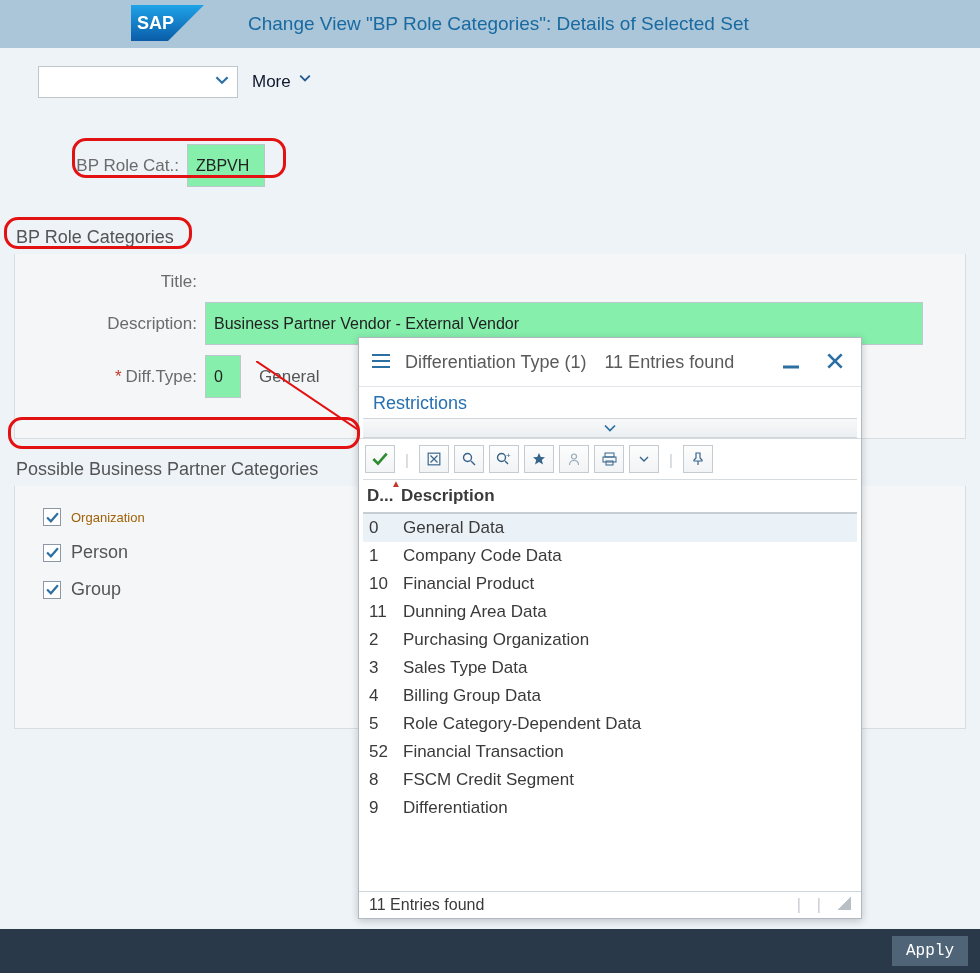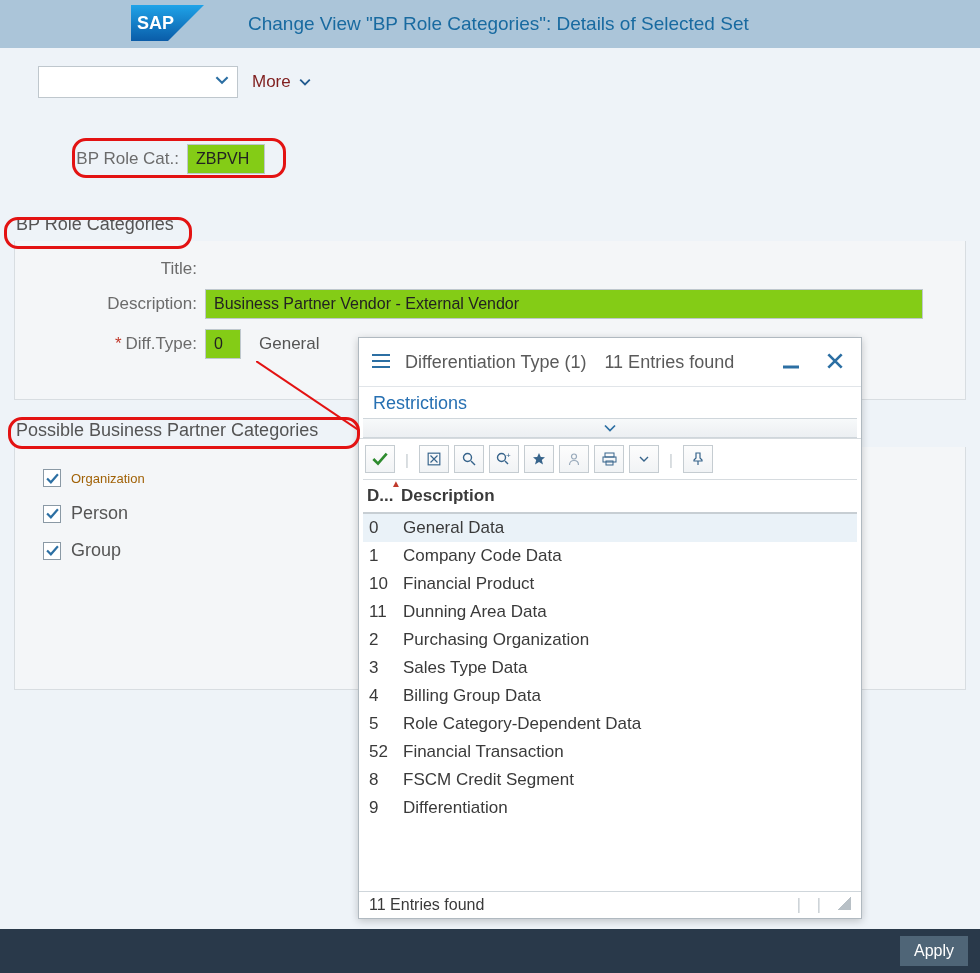--- a/index.html
+++ b/index.html
@@ -6,34 +6,34 @@
   html,body { margin:0; padding:0; font-family: Arial, Helvetica, sans-serif; font-size:15px; color:#3a3a3a; }
   body { width:980px; height:973px; background:#eef3f8; position:relative; overflow:hidden; }
 
   .titlebar { width:100%; height:48px; background:#abc5d9; display:flex; align-items:center; }
   .logo-wrap { width:73px; margin-left:100px;padding-left:31px; }
   .page-title { flex:1; text-align:left; padding-left:75px; font-size:19px; color:#186aa0; }
 
   .toolbar-row { padding:18px 0 0 38px; display:flex; align-items:center; gap:14px; }
   .blank-select { width:200px; height:32px; background:#fff; border:1px solid #bfc7cd; position:relative; cursor:pointer; }
   .blank-select .chev { position:absolute; right:8px; top:6px; color:#2c6fa3; font-size:16px; }
-  .more-link { color:#7f1d1d; font-size:17px; cursor:pointer; display:flex; align-items:center; gap:8px; }
+  .more-link { color:#0f172a; font-size:17px; cursor:pointer; display:flex; gap:8px; }
 
   .hl { border:3px solid #e31212; border-radius:14px; position:absolute; pointer-events:none; }
   .hl1 { left:72px;  top:138px; width:214px; height:40px; }
   .hl2 { left:4px;   top:217px; width:188px; height:32px; }
   .hl3 { left:8px;   top:417px; width:352px; height:32px; }
   .hl4 { right:4px;  bottom:3px; width:70px;  height:36px; border-radius:8px; }
   .redline { position:absolute; left:256px; top:361px; width:104px; height:70px; pointer-events:none; }
 
   .content { padding:46px 14px 0 14px; }
 
   .field-row { display:flex; align-items:center; margin-bottom:10px; }
   .lbl { color:#6b6b6b; font-size:17px; text-align:right; padding-right:8px; }
-  .inp { background:#84cc16; border:1px solid #bec7cd; height:30px; padding:3px 8px; font-size:16px; font-family:inherit; color:#222; }
+  .inp { background:#86efac; border:1px solid #bec7cd; height:43px; padding:3px 8px; font-size:16px; font-family:inherit; color:#222; }
   .req { color:#c0392b; margin-right:4px; }
 
   .section-head { font-size:18px; color:#545454; padding:6px 2px; }
   .panel { border:1px solid #d8dde1; background:#f4f6f8; padding-bottom:30px; }
 
   .cb-row { display:flex; align-items:center; gap:10px; padding:8px 0 8px 28px; }
   .cb { width:18px; height:18px; border:1px solid #8a99a5; background:#fff; display:flex; align-items:center; justify-content:center; cursor:pointer; }
   .cb svg { width:13px; height:13px; }
 
   .popup { position:absolute; left:358px; top:337px; width:504px; height:582px; background:#fff; border:1px solid #b0b9c0; box-shadow:0 2px 8px rgba(0,0,0,.2); display:flex; flex-direction:column; }
@@ -61,21 +61,21 @@
   .grow.sel { background:#eaf2f8; }
   .gc1 { width:34px; padding:4px 6px; }
   .gc2 { flex:1; padding:4px 6px; }
 
   .popup-foot { border-top:1px solid #cfd6db; padding:4px 10px; font-size:16px; display:flex; align-items:center; }
   .popup-foot .resize { margin-left:auto; display:flex; gap:16px; color:#c5ccd1;}
   .popup-foot .grip { width:14px; height:14px; background:
      linear-gradient(135deg, transparent 50%, #b8c0c6 50%) bottom right/100% 100% no-repeat; }
 
   .footerbar { position:absolute; left:0; right:0; bottom:0; height:44px; background:#29394a; display:flex; align-items:center; justify-content:flex-end; padding-right:12px;}
-  .apply-btn { background:#4f6577; color:#fff; padding:6px 14px; border:none; font-size:16px; cursor:pointer;}
+  .apply-btn { background:#4f6577; color:#fff; padding:6px 14px; border:none; font-size:16px; cursor:pointer;font-family:Liberation Mono, monospace;}
 
 </style>
 </head>
 <body>
 
 <div class="titlebar">
   <div class="logo-wrap">
     <svg viewBox="0 0 73 36" width="73" height="36">
       <defs>
           <linearGradient id="g" x1="0" y1="0" x2="0" y2="1">

